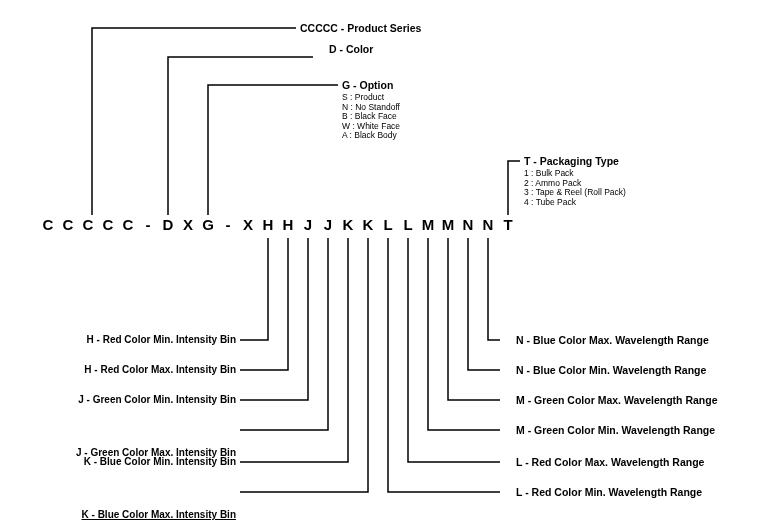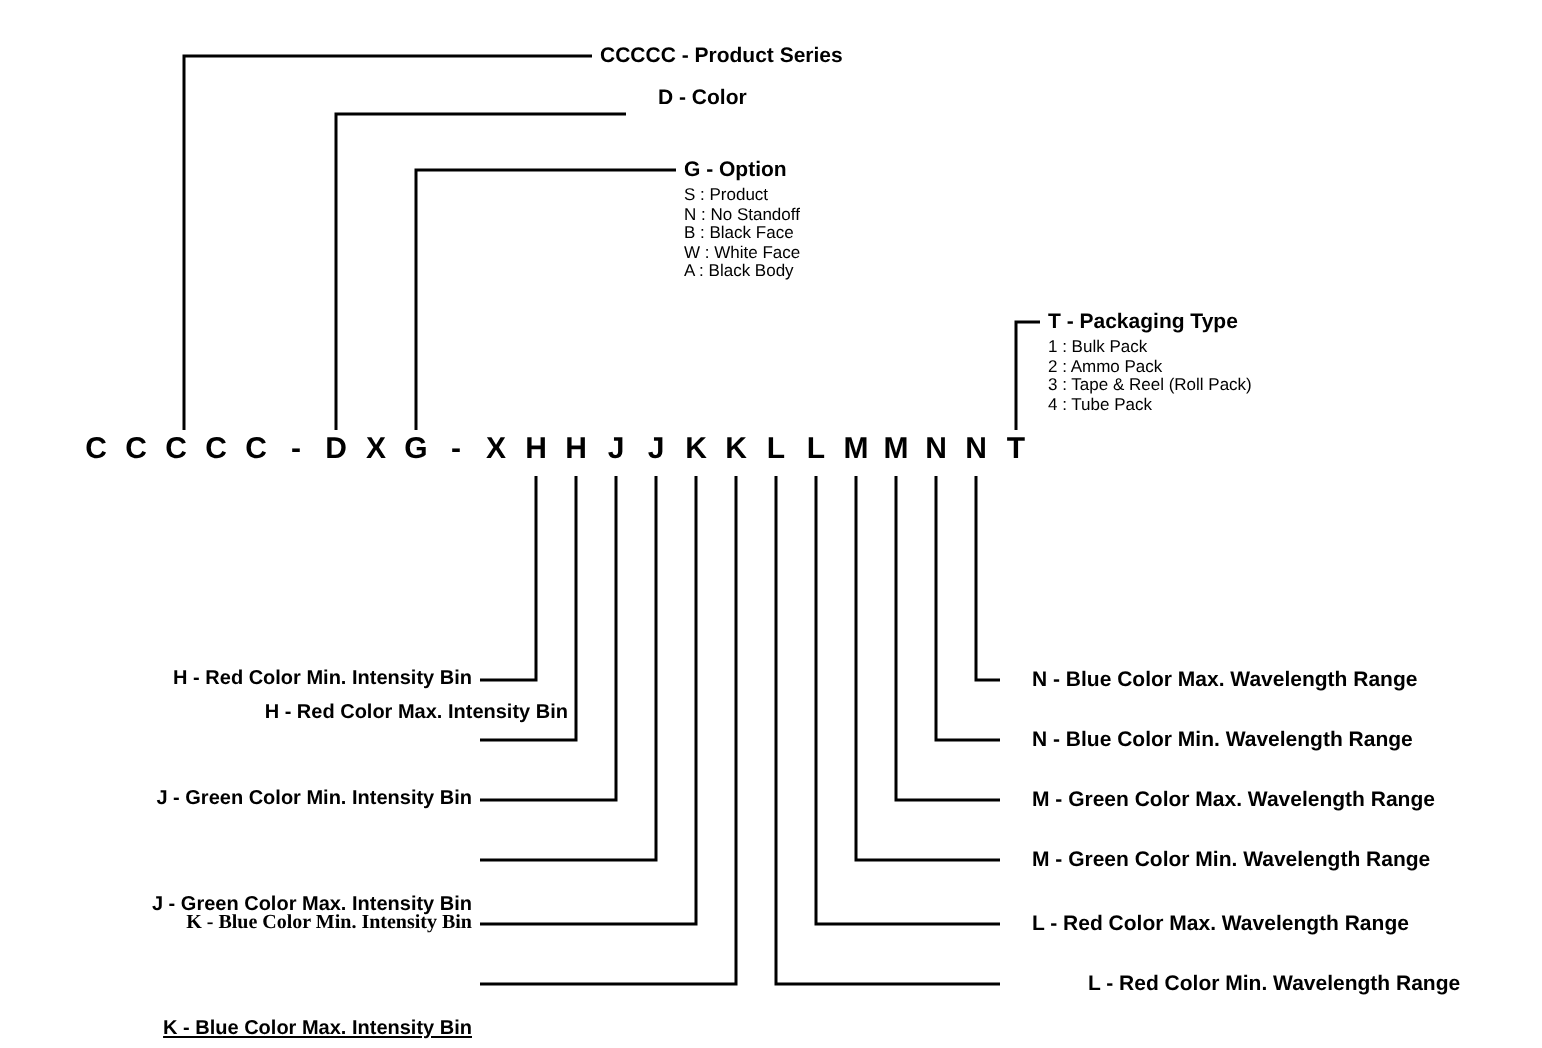--- a/index.html
+++ b/index.html
@@ -124,26 +124,26 @@
 
   <div class="toplabel" style="left:524px; top:154px;">T - Packaging Type</div>
   <div class="sublist" style="left:524px; top:169px;">
     <div>1 : Bulk Pack</div>
     <div>2 : Ammo Pack</div>
     <div>3 : Tape &amp; Reel (Roll Pack)</div>
     <div>4 : Tube Pack</div>
   </div>
 
   <div class="leftlabel" style="top:333px;">H - Red Color Min. Intensity Bin</div>
-  <div class="leftlabel" style="top:350px;margin-left:48px;">H - Red Color Max. Intensity Bin</div>
+  <div class="leftlabel" style="top:363px;">H - Red Color Max. Intensity Bin</div>
   <div class="leftlabel" style="top:393px;">J - Green Color Min. Intensity Bin</div>
   <div class="leftlabel" style="top:446px;">J - Green Color Max. Intensity Bin</div>
-  <div class="leftlabel" style="top:455px;font-family:Liberation Serif, serif;">K - Blue Color Min. Intensity Bin</div>
+  <div class="leftlabel" style="top:455px;">K - Blue Color Min. Intensity Bin</div>
   <div class="leftlabel" style="top:508px;text-decoration:underline;">K - Blue Color Max. Intensity Bin</div>
 
   <div class="rightlabel" style="top:333px;">N - Blue Color Max. Wavelength Range</div>
   <div class="rightlabel" style="top:363px;">N - Blue Color Min. Wavelength Range</div>
   <div class="rightlabel" style="top:393px;">M - Green Color Max. Wavelength Range</div>
   <div class="rightlabel" style="top:423px;">M - Green Color Min. Wavelength Range</div>
   <div class="rightlabel" style="top:455px;">L - Red Color Max. Wavelength Range</div>
-  <div class="rightlabel" style="top:485px;margin-left:28px;">L - Red Color Min. Wavelength Range</div>
+  <div class="rightlabel" style="top:485px;">L - Red Color Min. Wavelength Range</div>
 
 </div>
 
 </body></html>

